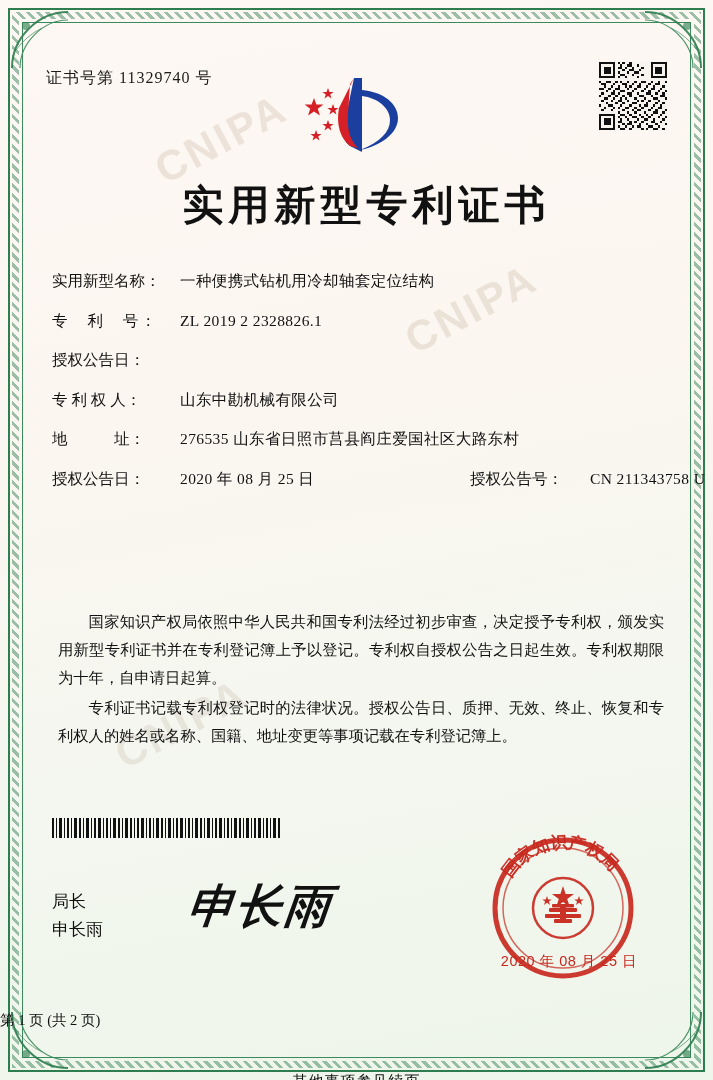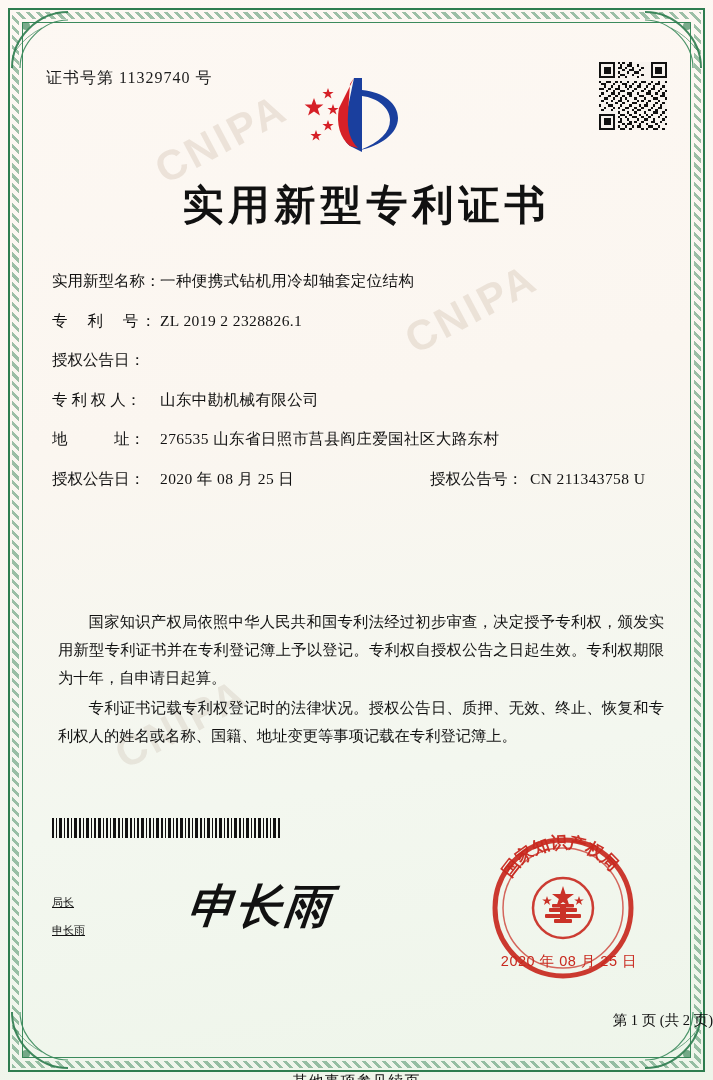--- a/index.html
+++ b/index.html
@@ -125,20 +125,21 @@
     top: 272px;
     width: 612px;
     font-size: 15.5px;
     color: #111;
   }
   .row {
     display: flex;
     align-items: baseline;
     margin-bottom: 21px;
     line-height: 1.2;
+    gap: 20px;
   }
   .row .label {
     width: 108px;
     flex: 0 0 108px;
     letter-spacing: 0px;
     white-space: nowrap;
   }
   .row .label.sp2 { letter-spacing: 2.2px; }
   .row .value {
     flex: 1;
@@ -173,24 +174,23 @@
     top: 818px;
     width: 228px;
     height: 20px;
   }
 
   
   .sig-label {
     position: absolute;
     left: 52px;
     top: 888px;
-    font-size: 11px;
+    font-size: 17px;
     line-height: 28px;
     color: #111;
-    text-decoration: underline;
   }
   .sig-hand {
     position: absolute;
     left: 188px;
     top: 876px;
     font-size: 46px;
     font-family: "DejaVu Serif", serif;
     font-weight: bold;
     font-style: italic;
     color: #111;
@@ -214,21 +214,21 @@
     color: #c8281e;
     letter-spacing: 0.5px;
     font-family: "Liberation Sans", sans-serif;
   }
 
   
   .page-no {
     position: absolute;
     left: 0; right: 0;
     top: 1011px;
-    text-align: right;
+    text-align: left;
     font-size: 14.5px;
     color: #111;
   }
   .footer-note {
     position: absolute;
     left: 0; right: 0;
     top: 1052px;
     text-align: center;
     font-size: 15px;
     color: #111;

